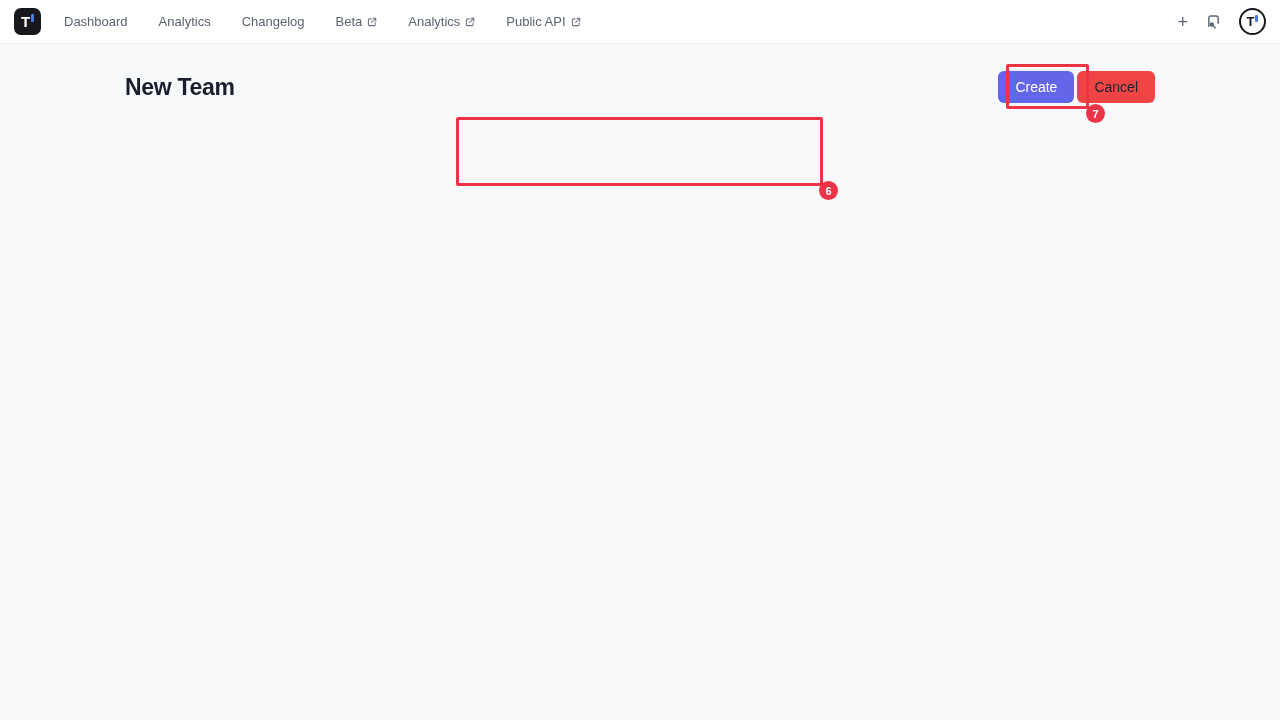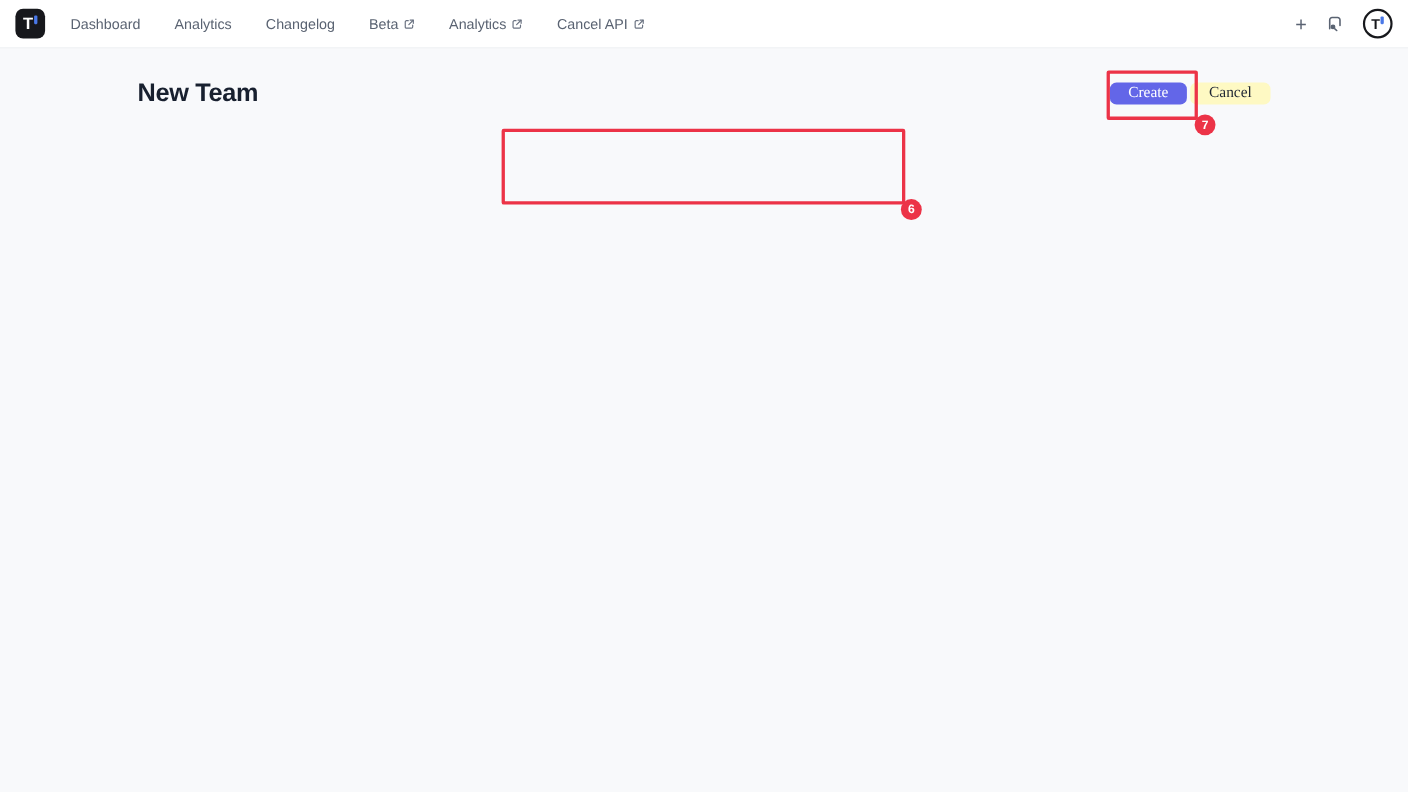--- a/index.html
+++ b/index.html
@@ -99,30 +99,30 @@
     margin-top: 27px;
   }
   .page-title {
     font-size: 23px;
     font-weight: 700;
     color: #18202f;
     letter-spacing: -0.3px;
   }
   .actions { display: flex; gap: 3px; }
   .btn {
-    height: 20px;
+    height: 32px;
     padding: 0 17px;
     border: none;
     border-radius: 6px;
     font-size: 14px;
-    font-family: Liberation Serif, serif;
+    font-family: Liberation Sans, sans-serif;
     cursor: pointer;
   }
   .btn-primary { background: #6366e8; color: #ffffff; }
-  .btn-secondary { background: #fef9c3; color: #1c2432; }
+  .btn-secondary { background: #ef4444; color: #1c2432; }
 
   .form-wrap { width: 341px; margin: 22px auto 0; }
   .field-label {
     display: block;
     font-size: 13px;
     color: #2b3342;
     margin-bottom: 7px;
   }
   .text-input {
     width: 100%;
@@ -191,21 +191,21 @@
       <span>Analytics</span>
       <span>
         <svg width="10" height="10" viewBox="0 0 12 12" fill="none" stroke="#6b7382" stroke-width="1.3" stroke-linecap="round" stroke-linejoin="round">
             <path d="M5 2.2 H3 A1.3 1.3 0 0 0 1.7 3.5 V9 A1.3 1.3 0 0 0 3 10.3 H8.5 A1.3 1.3 0 0 0 9.8 9 V7"></path>
             <path d="M7 1.5 H10.5 V5"></path>
             <path d="M10.3 1.7 L5.6 6.4"></path>
           </svg>
       </span>
     </a>
     <a class="nav-item">
-      <span>Cancel API</span>
+      <span>Public API</span>
       <span>
         <svg width="10" height="10" viewBox="0 0 12 12" fill="none" stroke="#6b7382" stroke-width="1.3" stroke-linecap="round" stroke-linejoin="round">
             <path d="M5 2.2 H3 A1.3 1.3 0 0 0 1.7 3.5 V9 A1.3 1.3 0 0 0 3 10.3 H8.5 A1.3 1.3 0 0 0 9.8 9 V7"></path>
             <path d="M7 1.5 H10.5 V5"></path>
             <path d="M10.3 1.7 L5.6 6.4"></path>
           </svg>
       </span>
     </a>
   </nav>
 

